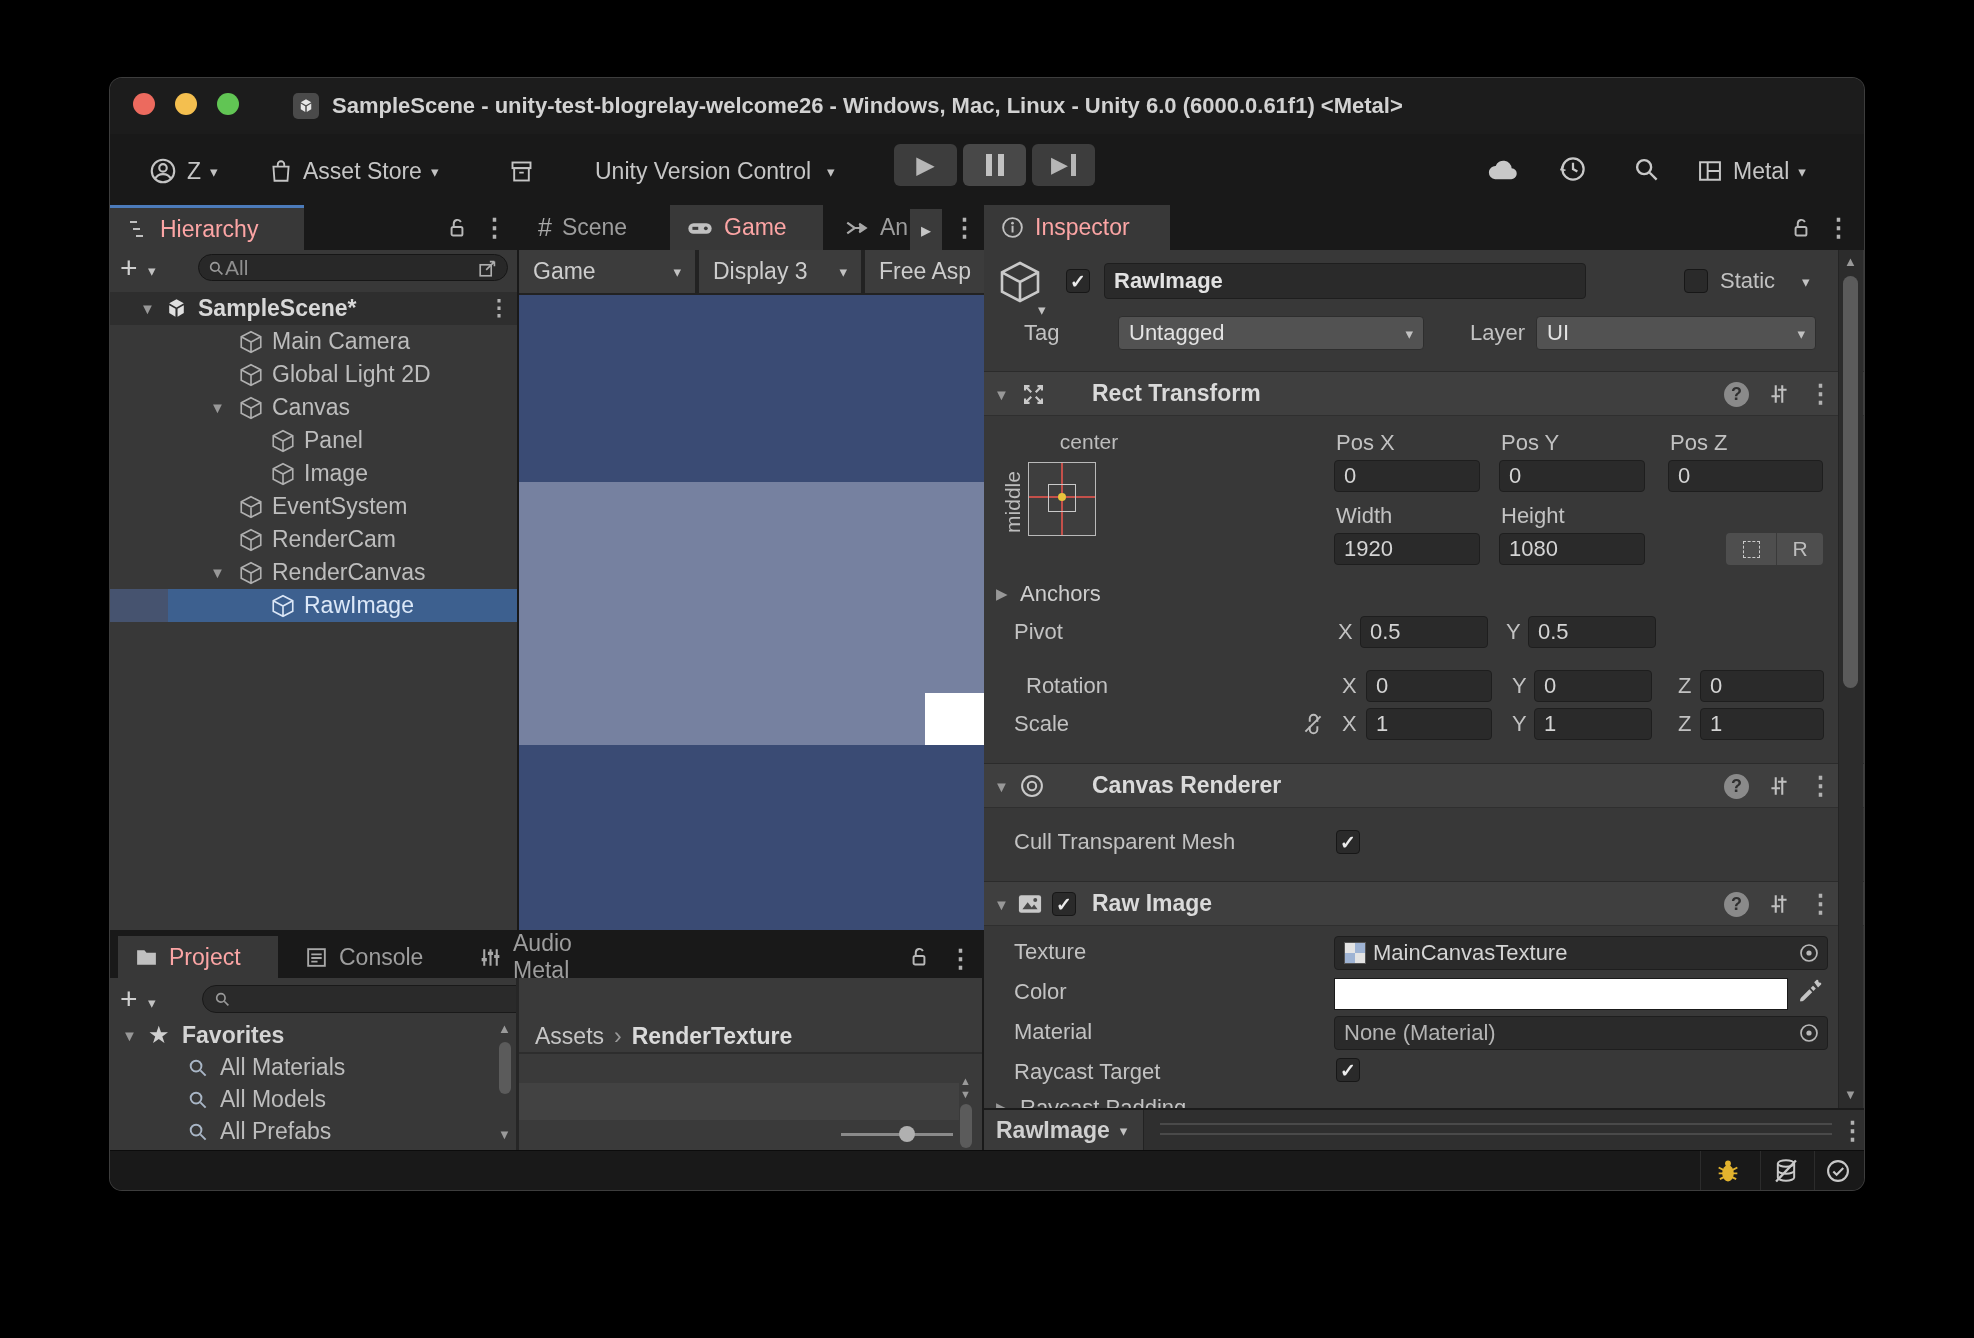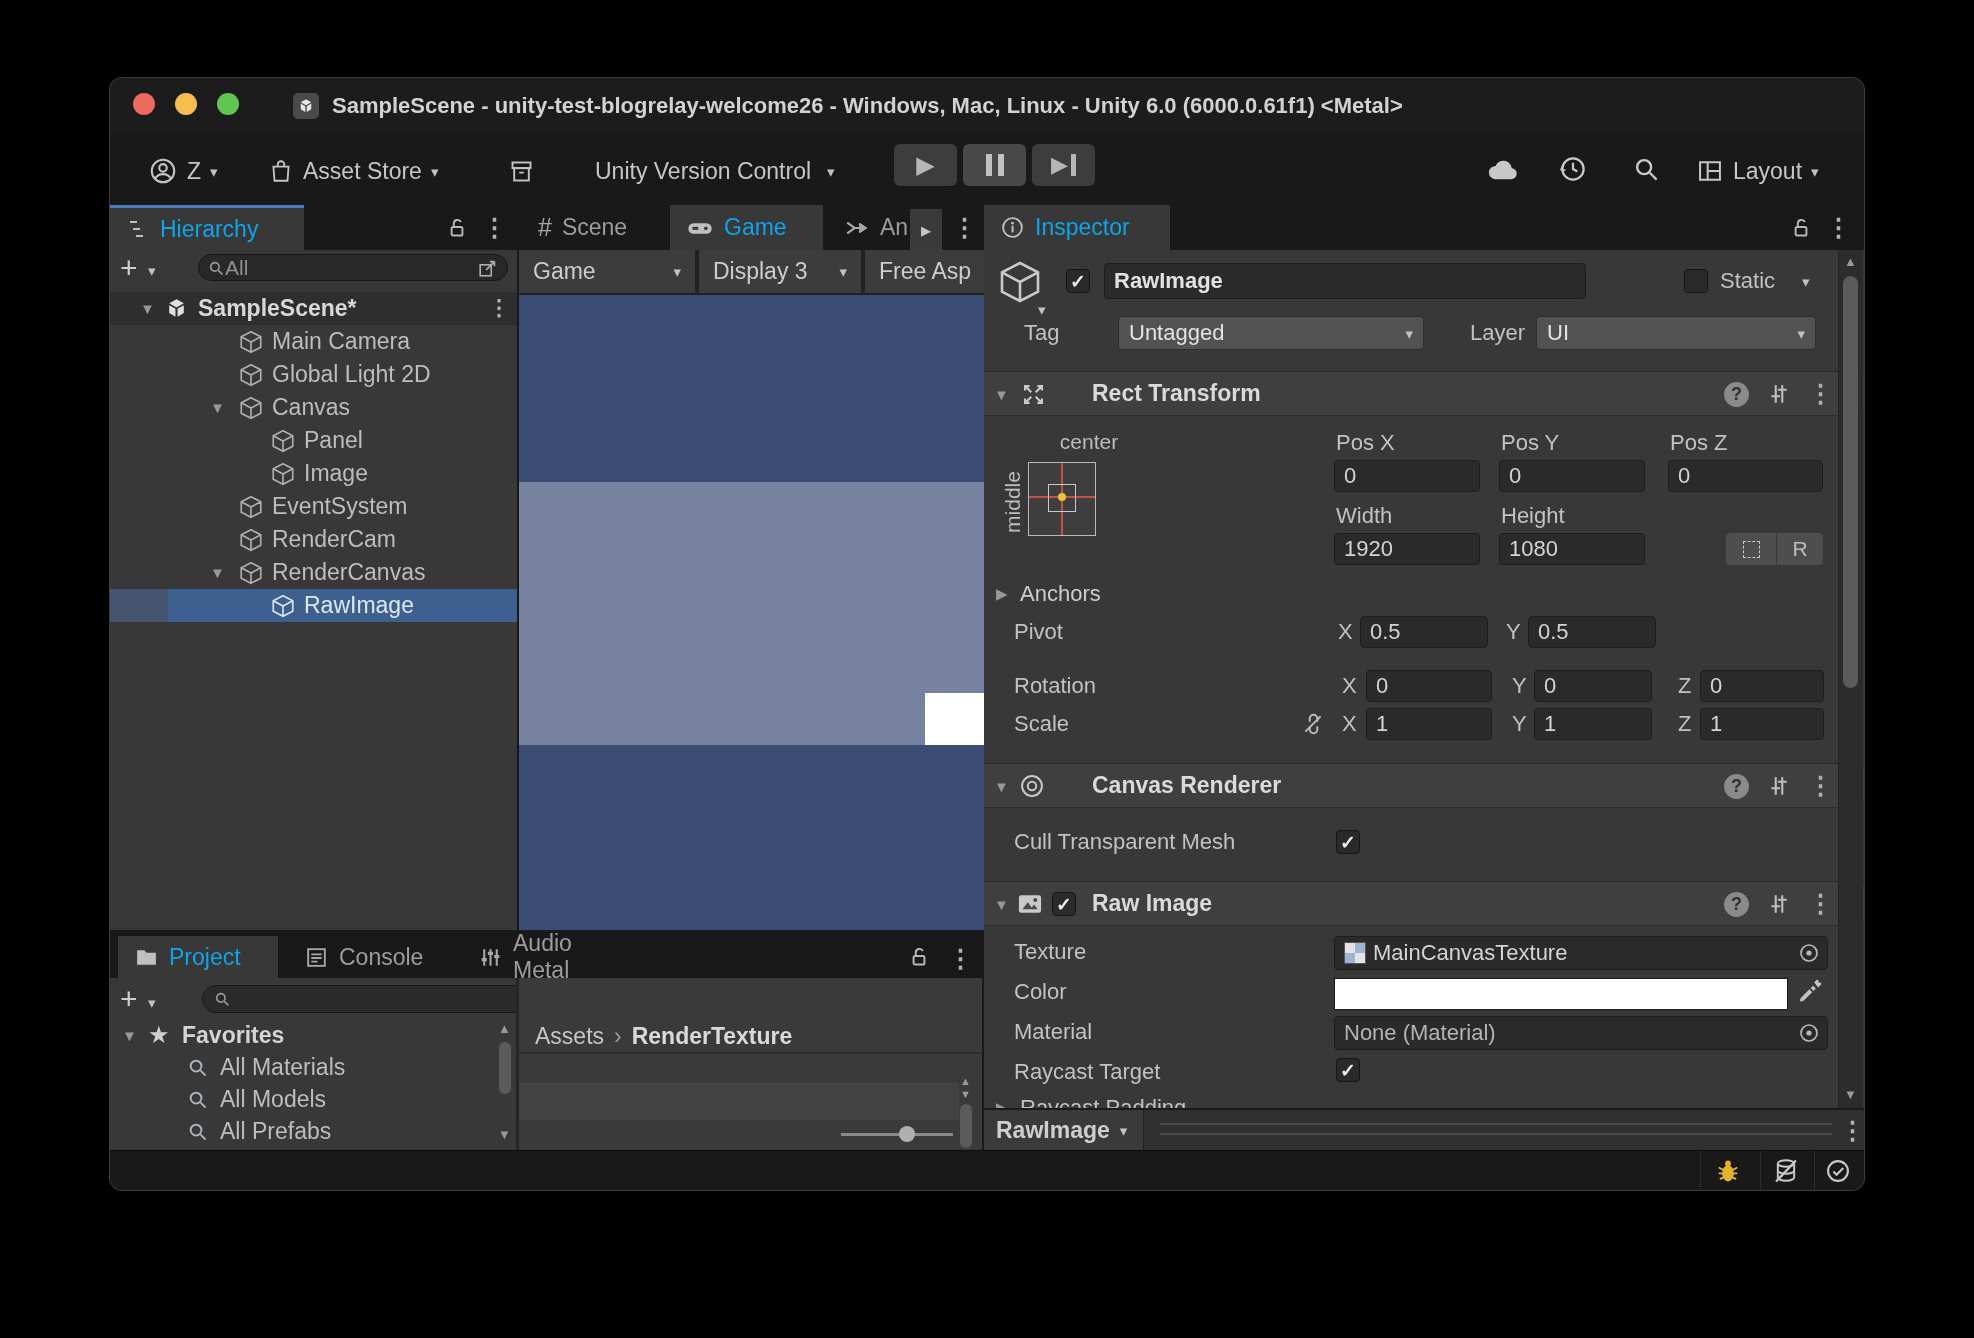--- a/index.html
+++ b/index.html
@@ -9,21 +9,21 @@
   .flex{display:flex;align-items:center;}
   svg{display:block;}
   .ic{position:absolute;}
   .txt{position:absolute;color:#c6c6c6;font-size:22px;white-space:nowrap;}
   .keb{position:absolute;color:#b2b2b2;font-size:25px;line-height:1;font-weight:bold;}
   .fold{position:absolute;color:#989898;font-size:15px;line-height:1;}
   .chev{color:#c2c2c2;font-size:15px;line-height:1;}
   
   .tabbar{position:absolute;left:0;top:127px;width:1754px;height:45px;background:#191919;}
   .tab{position:absolute;top:0;height:45px;display:flex;align-items:center;gap:10px;padding:0 16px;box-sizing:border-box;font-size:23px;color:#9d9d9d;}
-  .tab.on{background:#383838;color:#0ea5e9;}
+  .tab.on{background:#383838;color:#fca5a5;}
   
   .panel{position:absolute;background:#383838;overflow:hidden;}
   
   .f{position:absolute;background:#2a2a2a;border:1px solid #1e1e1e;border-radius:4px;color:#d4d4d4;font-size:22px;display:flex;align-items:center;padding-left:9px;box-sizing:border-box;height:32px;}
   .dd{position:absolute;background:#525252;border:1px solid #2e2e2e;border-radius:4px;color:#e3e3e3;font-size:22px;display:flex;align-items:center;padding:0 10px;box-sizing:border-box;height:34px;}
   .dd .cv{margin-left:auto;}
   .lbl{position:absolute;color:#c2c2c2;font-size:22px;height:32px;display:flex;align-items:center;white-space:nowrap;}
   .chk{position:absolute;width:24px;height:24px;background:#2a2a2a;border:1px solid #171717;border-radius:4px;color:#ececec;display:flex;align-items:center;justify-content:center;font-size:19px;font-weight:bold;box-sizing:border-box;}
   .hdr{position:absolute;left:0;width:100%;height:45px;background:#3f3f3f;border-top:1px solid #2b2b2b;border-bottom:1px solid #2f2f2f;box-sizing:border-box;}
   .hdr .t{position:absolute;left:108px;top:0;height:43px;display:flex;align-items:center;color:#dadada;font-weight:bold;font-size:23px;}
@@ -118,21 +118,21 @@
             <path d="M15 15l5.5 5.5"></path>
           </svg>
     </span>
     <div class="abs flex" style="left:1586px;top:20px;height:34px;gap:9px;">
       <span class="ic" style="position:static;">
         <svg width="28" height="28" viewBox="0 0 24 24" fill="none" stroke="#c8c8c8" stroke-width="1.7">
               <rect x="3.5" y="4.5" width="17" height="15"></rect>
               <path d="M10 4.5v15M10 12h10.5"></path>
             </svg>
       </span>
-      <span class="txt" style="position:static;font-size:23px;">Layout</span>
+      <span class="txt" style="position:static;font-size:23px;">Metal</span>
       <span class="chev">▾</span>
     </div>
   </div>
 
   <div class="tabbar">
     <div class="tab on" style="left:0;width:194px;border-top:3px solid #4c7bba;">
       <span class="ic" style="position:static;">
         <svg width="24" height="24" viewBox="0 0 24 24" stroke="#c0c0c0" stroke-width="2" fill="none">
               <path d="M4 5h7M7 12h7M10 19h7"></path>
             </svg>
@@ -415,21 +415,21 @@
     <span class="lbl" style="left:30px;top:366px;">Pivot</span>
     <span class="lbl" style="left:354px;top:366px;">X</span>
     <div class="f" style="left:376px;top:366px;width:128px;">
           <span>0.5</span>
         </div>
     <span class="lbl" style="left:522px;top:366px;">Y</span>
     <div class="f" style="left:544px;top:366px;width:128px;">
           <span>0.5</span>
         </div>
 
-    <span class="lbl" style="left:30px;top:420px;">Rotation</span>
+    <span class="lbl" style="left:42px;top:420px;">Rotation</span>
     <span class="lbl" style="left:358px;top:420px;">X</span>
     <div class="f" style="left:382px;top:420px;width:126px;">
           <span>0</span>
         </div>
     <span class="lbl" style="left:528px;top:420px;">Y</span>
     <div class="f" style="left:550px;top:420px;width:118px;">
           <span>0</span>
         </div>
     <span class="lbl" style="left:694px;top:420px;">Z</span>
     <div class="f" style="left:716px;top:420px;width:124px;">

